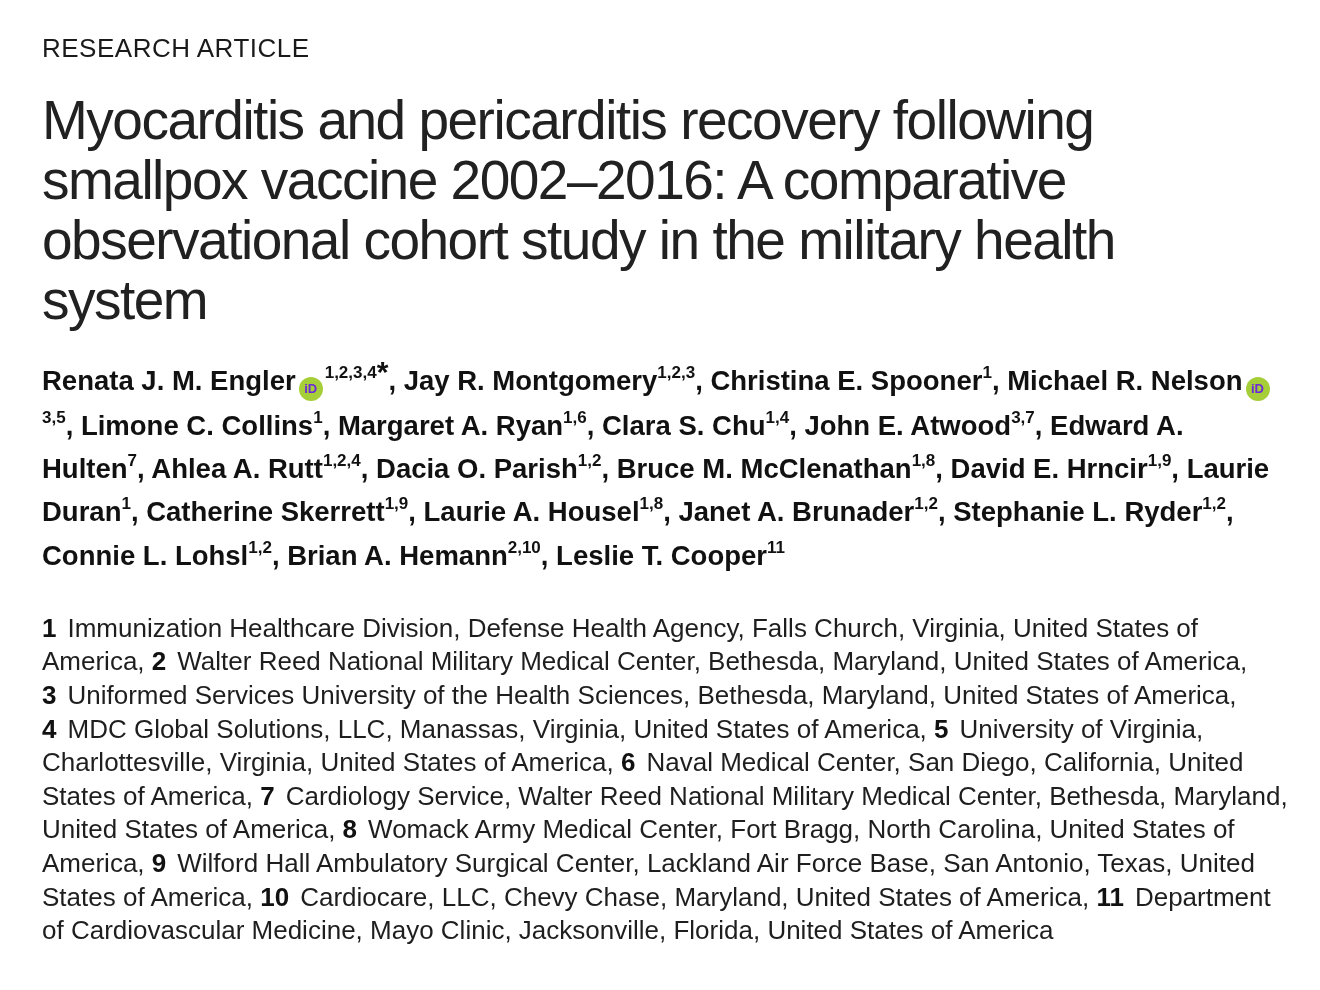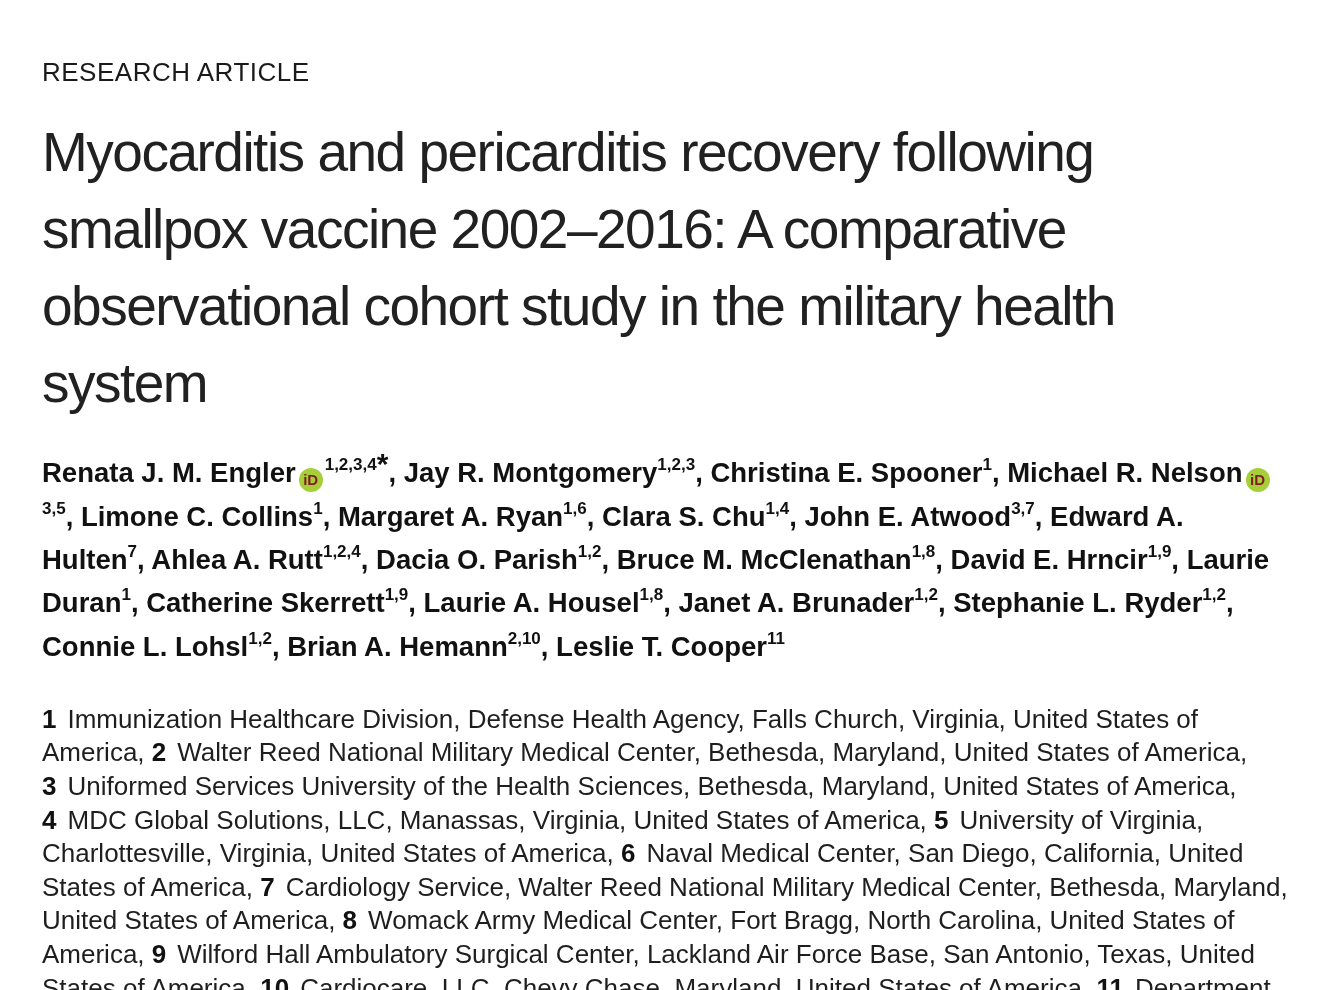--- a/index.html
+++ b/index.html
@@ -12,26 +12,25 @@
   }
   .page {
     padding: 33px 32px 0 42px;
     width: 1320px;
   }
   .kicker {
     font-size: 26px;
     font-weight: 400;
     letter-spacing: 0.5px;
     color: #1a1a1a;
-    margin-top: 24px;
   }
   h1.title {
     margin-top: 26px;
     font-size: 55px;
-    line-height: 77px;
+    line-height: 60px;
     font-weight: 400;
     letter-spacing: -1.5px;
     color: #212121;
     max-width: 1250px;
   }
   .authors {
     margin-top: 26px;
     font-size: 27.5px;
     line-height: 37px;
     font-weight: 700;
@@ -49,22 +48,22 @@
     font-size: 30px;
     font-weight: 700;
     vertical-align: 8px;
     line-height: 0;
   }
   .orcid {
     display: inline-block;
     width: 24px; height: 24px;
     border-radius: 50%;
     background: #a6ce39;
-    color: #7f1d1d;
-    font-size: 15px;
+    color: #6d28d9;
+    font-size: 13px;
     font-weight: 700;
     text-align: center;
     line-height: 24px;
     vertical-align: -3px;
     margin: 0 2px 0 3px;
     letter-spacing: 0;
   }
   .affiliations {
     margin-top: 38px;
     font-size: 26px;

